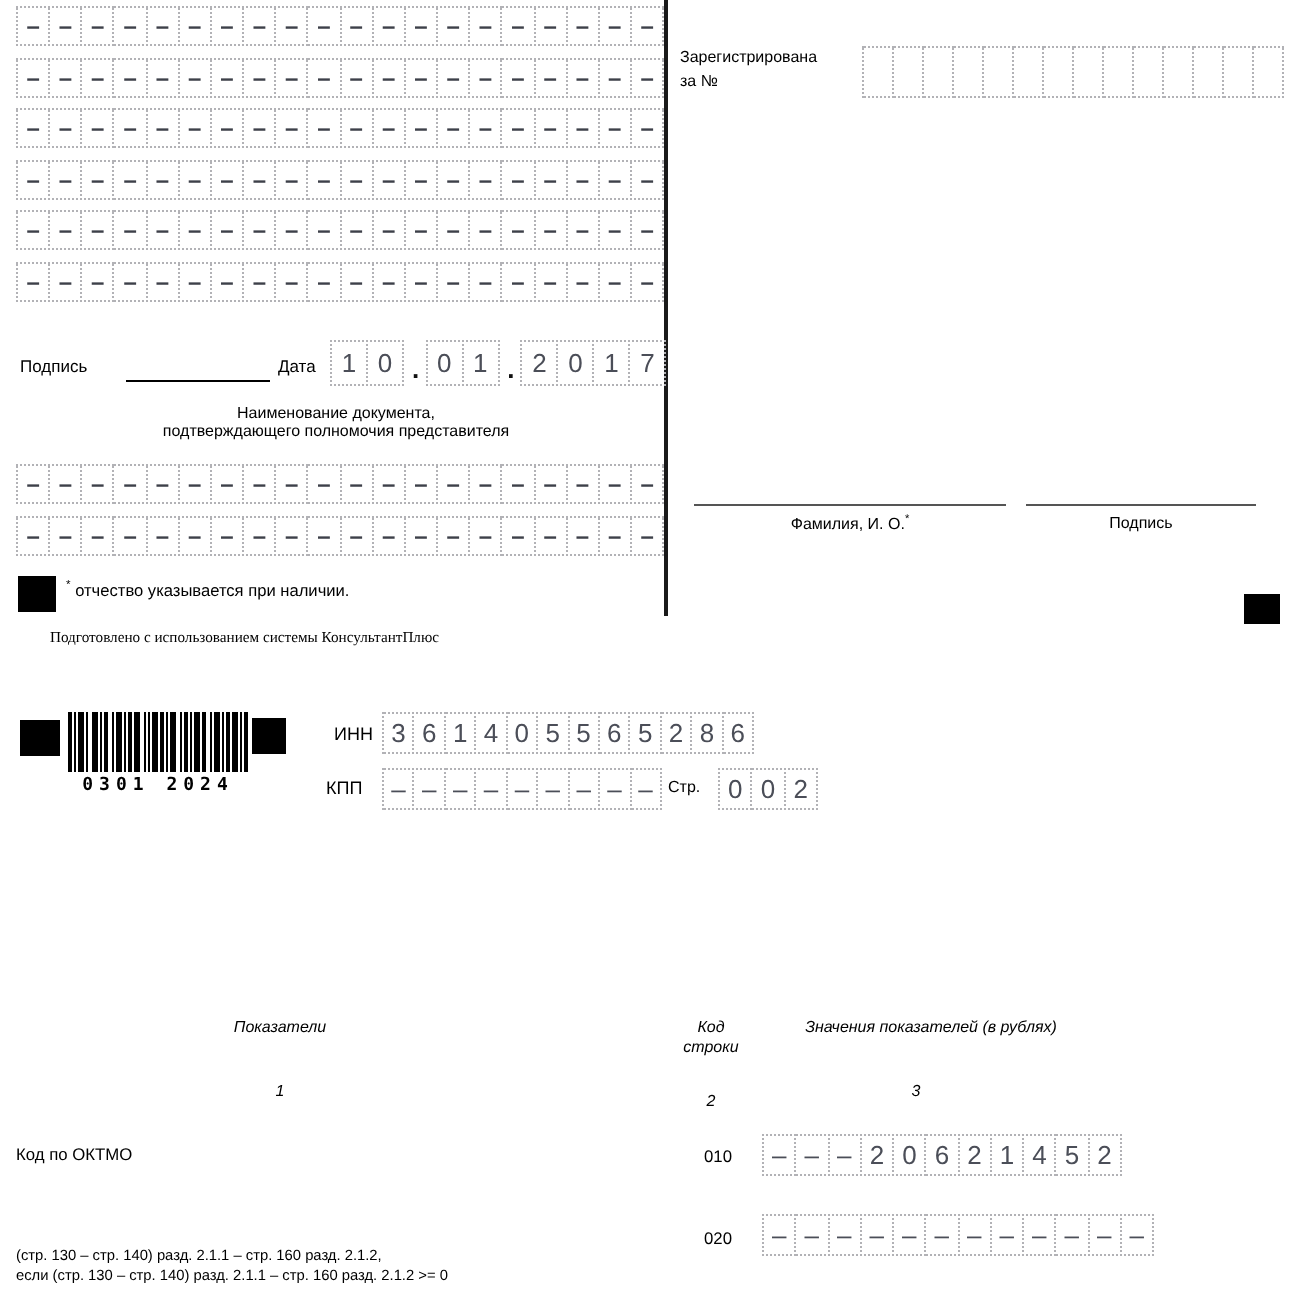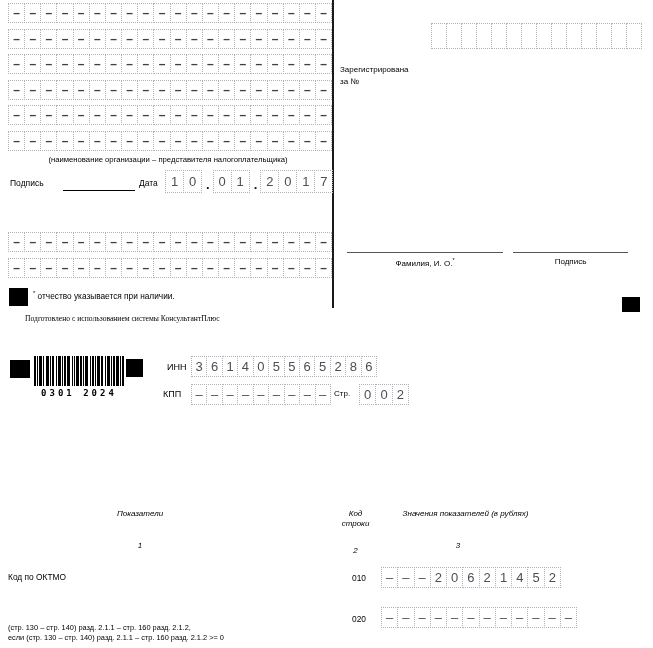--- a/index.html
+++ b/index.html
@@ -3,21 +3,21 @@
 <meta charset="utf-8">
 <style>
   html,body{margin:0;padding:0;background:#fff;}
   .page{position:relative;width:653px;height:648px;background:#fff;overflow:hidden;
         font-family:"Liberation Sans",sans-serif;color:#000;}
   .abs{position:absolute;}
   .pre{white-space:pre-line;}
   .vline{position:absolute;left:332px;top:0;width:2px;height:308px;background:#1a1a1a;}
   .sq{position:absolute;background:#000;}
   .label{font-size:8.5px;}
-  .small-label{font-size:8px;margin-top:41px;}
+  .small-label{font-size:8px;}
   .caption{font-size:7.7px;text-align:center;}
   .serif{font-family:Liberation Serif, serif;font-size:7.6px;}
   .title{font-size:9.6px;font-weight:bold;text-align:center;line-height:1.32;}
   .ital{font-style:italic;font-size:8px;text-align:center;line-height:1.25;}
   .sign-line{border-bottom:1px solid #000;height:1px;}
   .hline{border-top:1px solid #555;height:1px;}
   
   .cell-row{display:flex;}
   .cell{flex:1;border:1px dotted #b2b2b6;margin-left:-1px;display:flex;align-items:center;
         justify-content:center;}
@@ -171,38 +171,39 @@
         <span class="cell dashcell">–</span>
         <span class="cell dashcell">–</span>
         <span class="cell dashcell">–</span>
         <span class="cell dashcell">–</span>
         <span class="cell dashcell">–</span>
         <span class="cell dashcell">–</span>
         <span class="cell dashcell">–</span>
       </div>
     </div>
 
-  <div class="abs caption" style="left:0;top:155px;width:336px">(наименование организации – представителя налогоплательщика)</div>
 
   <div class="abs label" style="left:10px;top:178px">Подпись</div>
   <div class="abs sign-line" style="left:63px;top:189px;width:72px"></div>
   <div class="abs label" style="left:139px;top:178px">Дата</div>
   <div class="abs date-cells" style="left:166px;top:172px">
       <span class="dcell">1</span>
       <span class="dcell">0</span>
       <span class="dot">.</span>
       <span class="dcell">0</span>
       <span class="dcell">1</span>
       <span class="dot">.</span>
       <span class="dcell">2</span>
       <span class="dcell">0</span>
       <span class="dcell">1</span>
       <span class="dcell">7</span>
     </div>
 
+  <div class="abs caption pre" style="left:0;top:202px;width:336px;font-size:8px">Наименование документа,
+подтверждающего полномочия представителя</div>
   <div class="abs" style="left:8px;top:232px;width:324px">
       <div class="cell-row" style="height: 20px; margin-bottom: 6px;">
         <span class="cell dashcell">–</span>
         <span class="cell dashcell">–</span>
         <span class="cell dashcell">–</span>
         <span class="cell dashcell">–</span>
         <span class="cell dashcell">–</span>
         <span class="cell dashcell">–</span>
         <span class="cell dashcell">–</span>
         <span class="cell dashcell">–</span>

